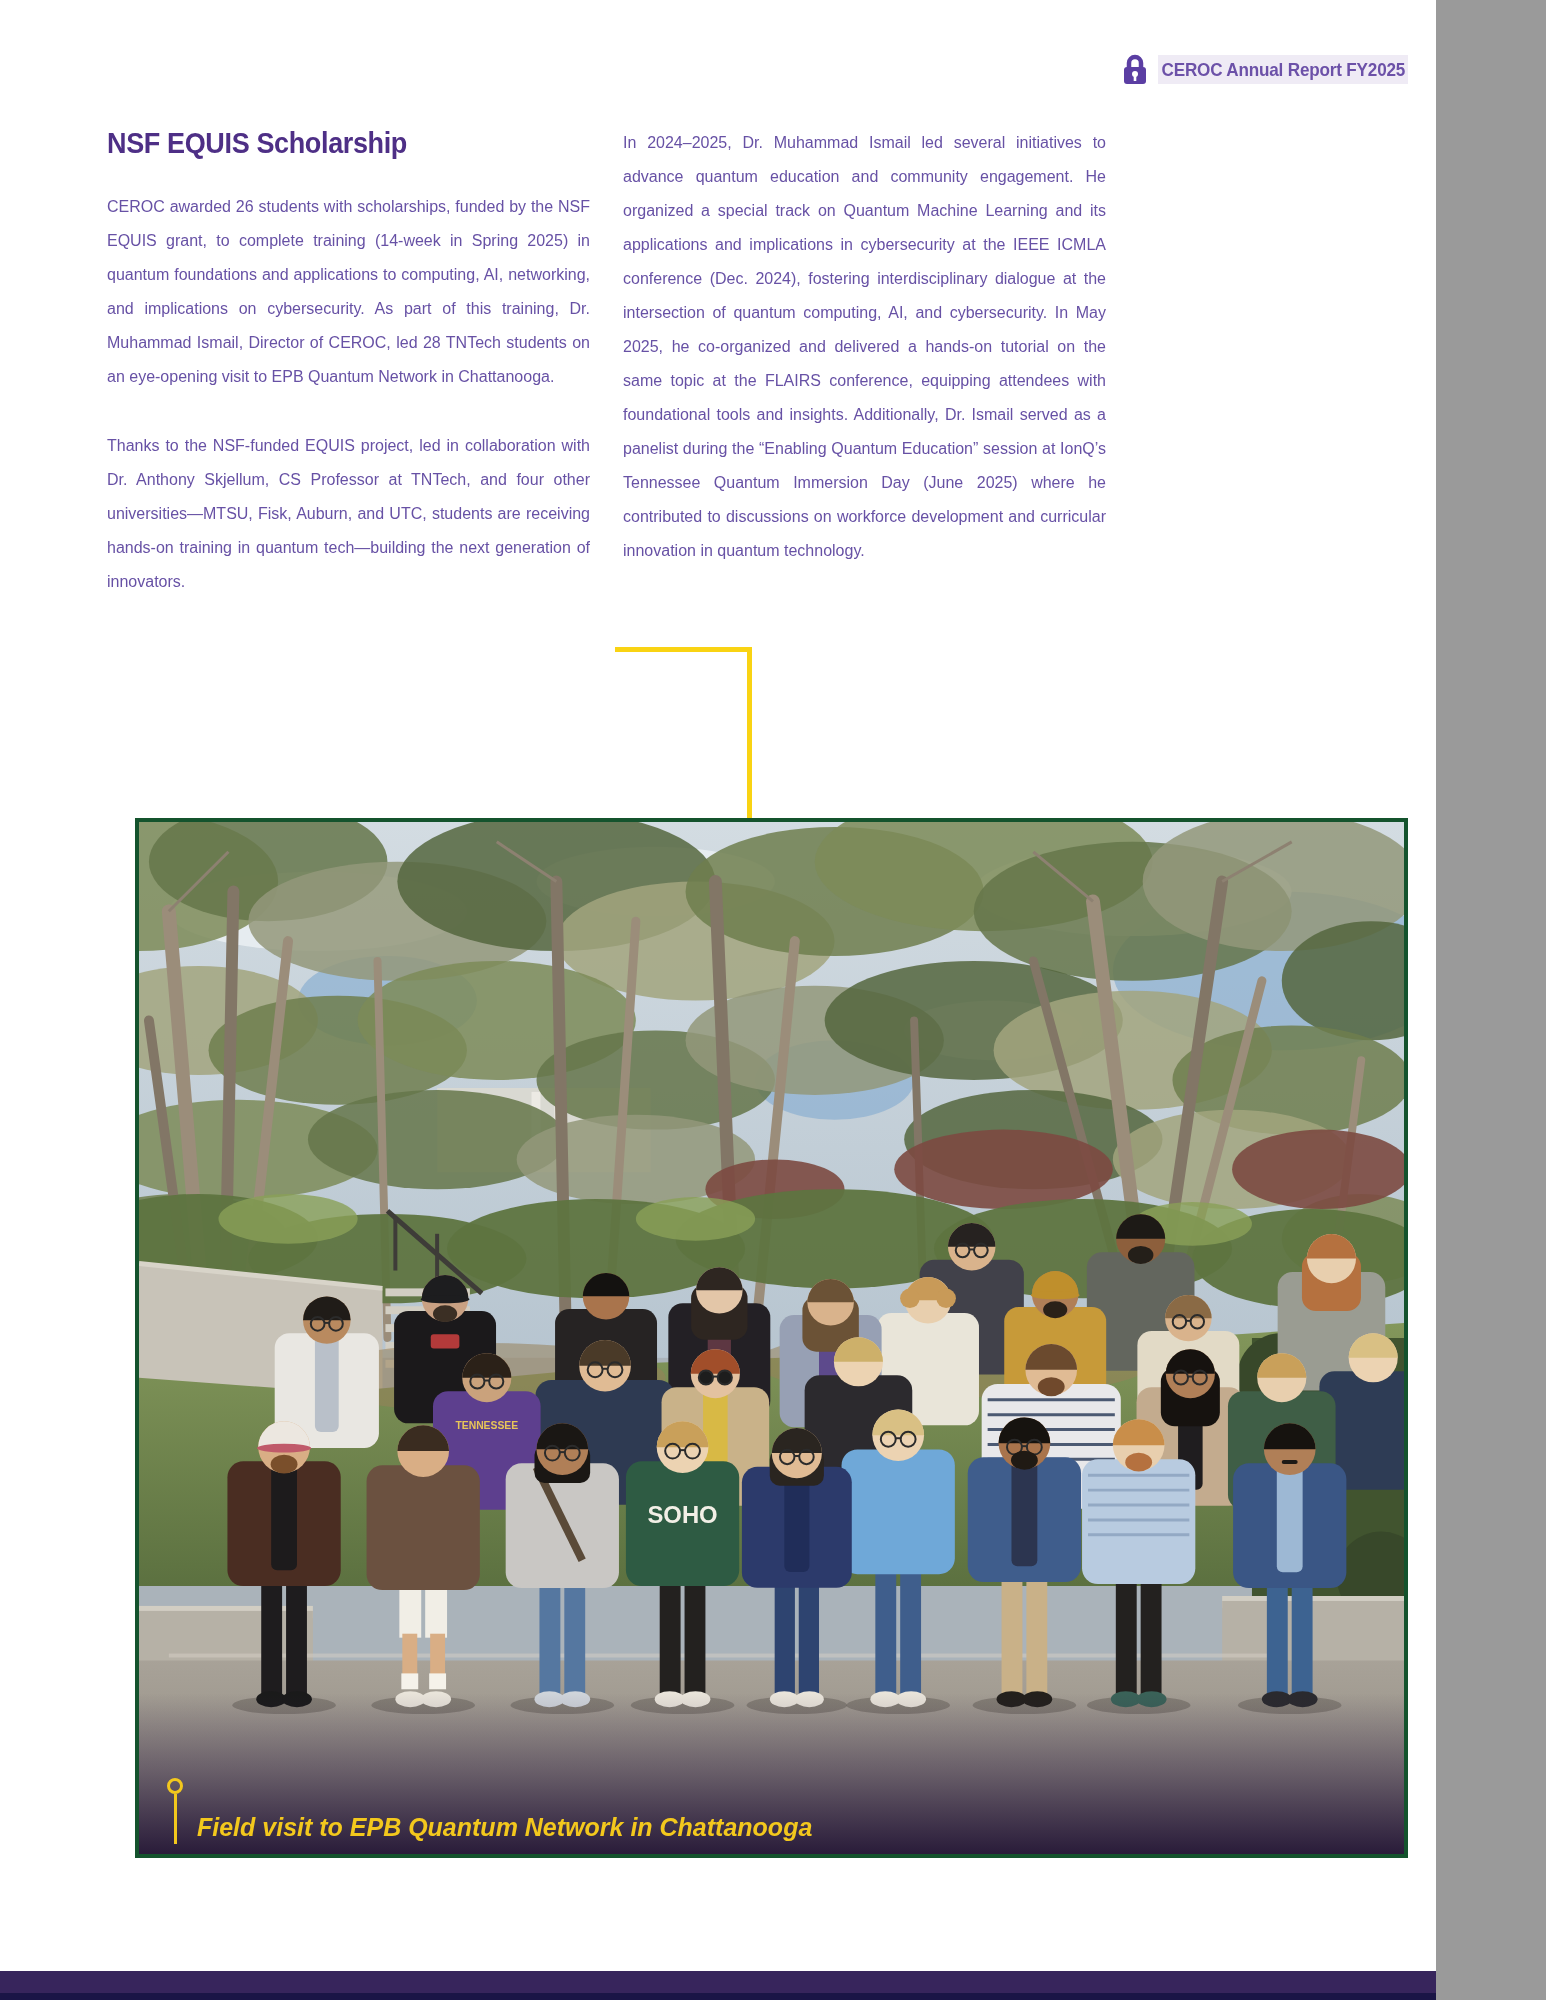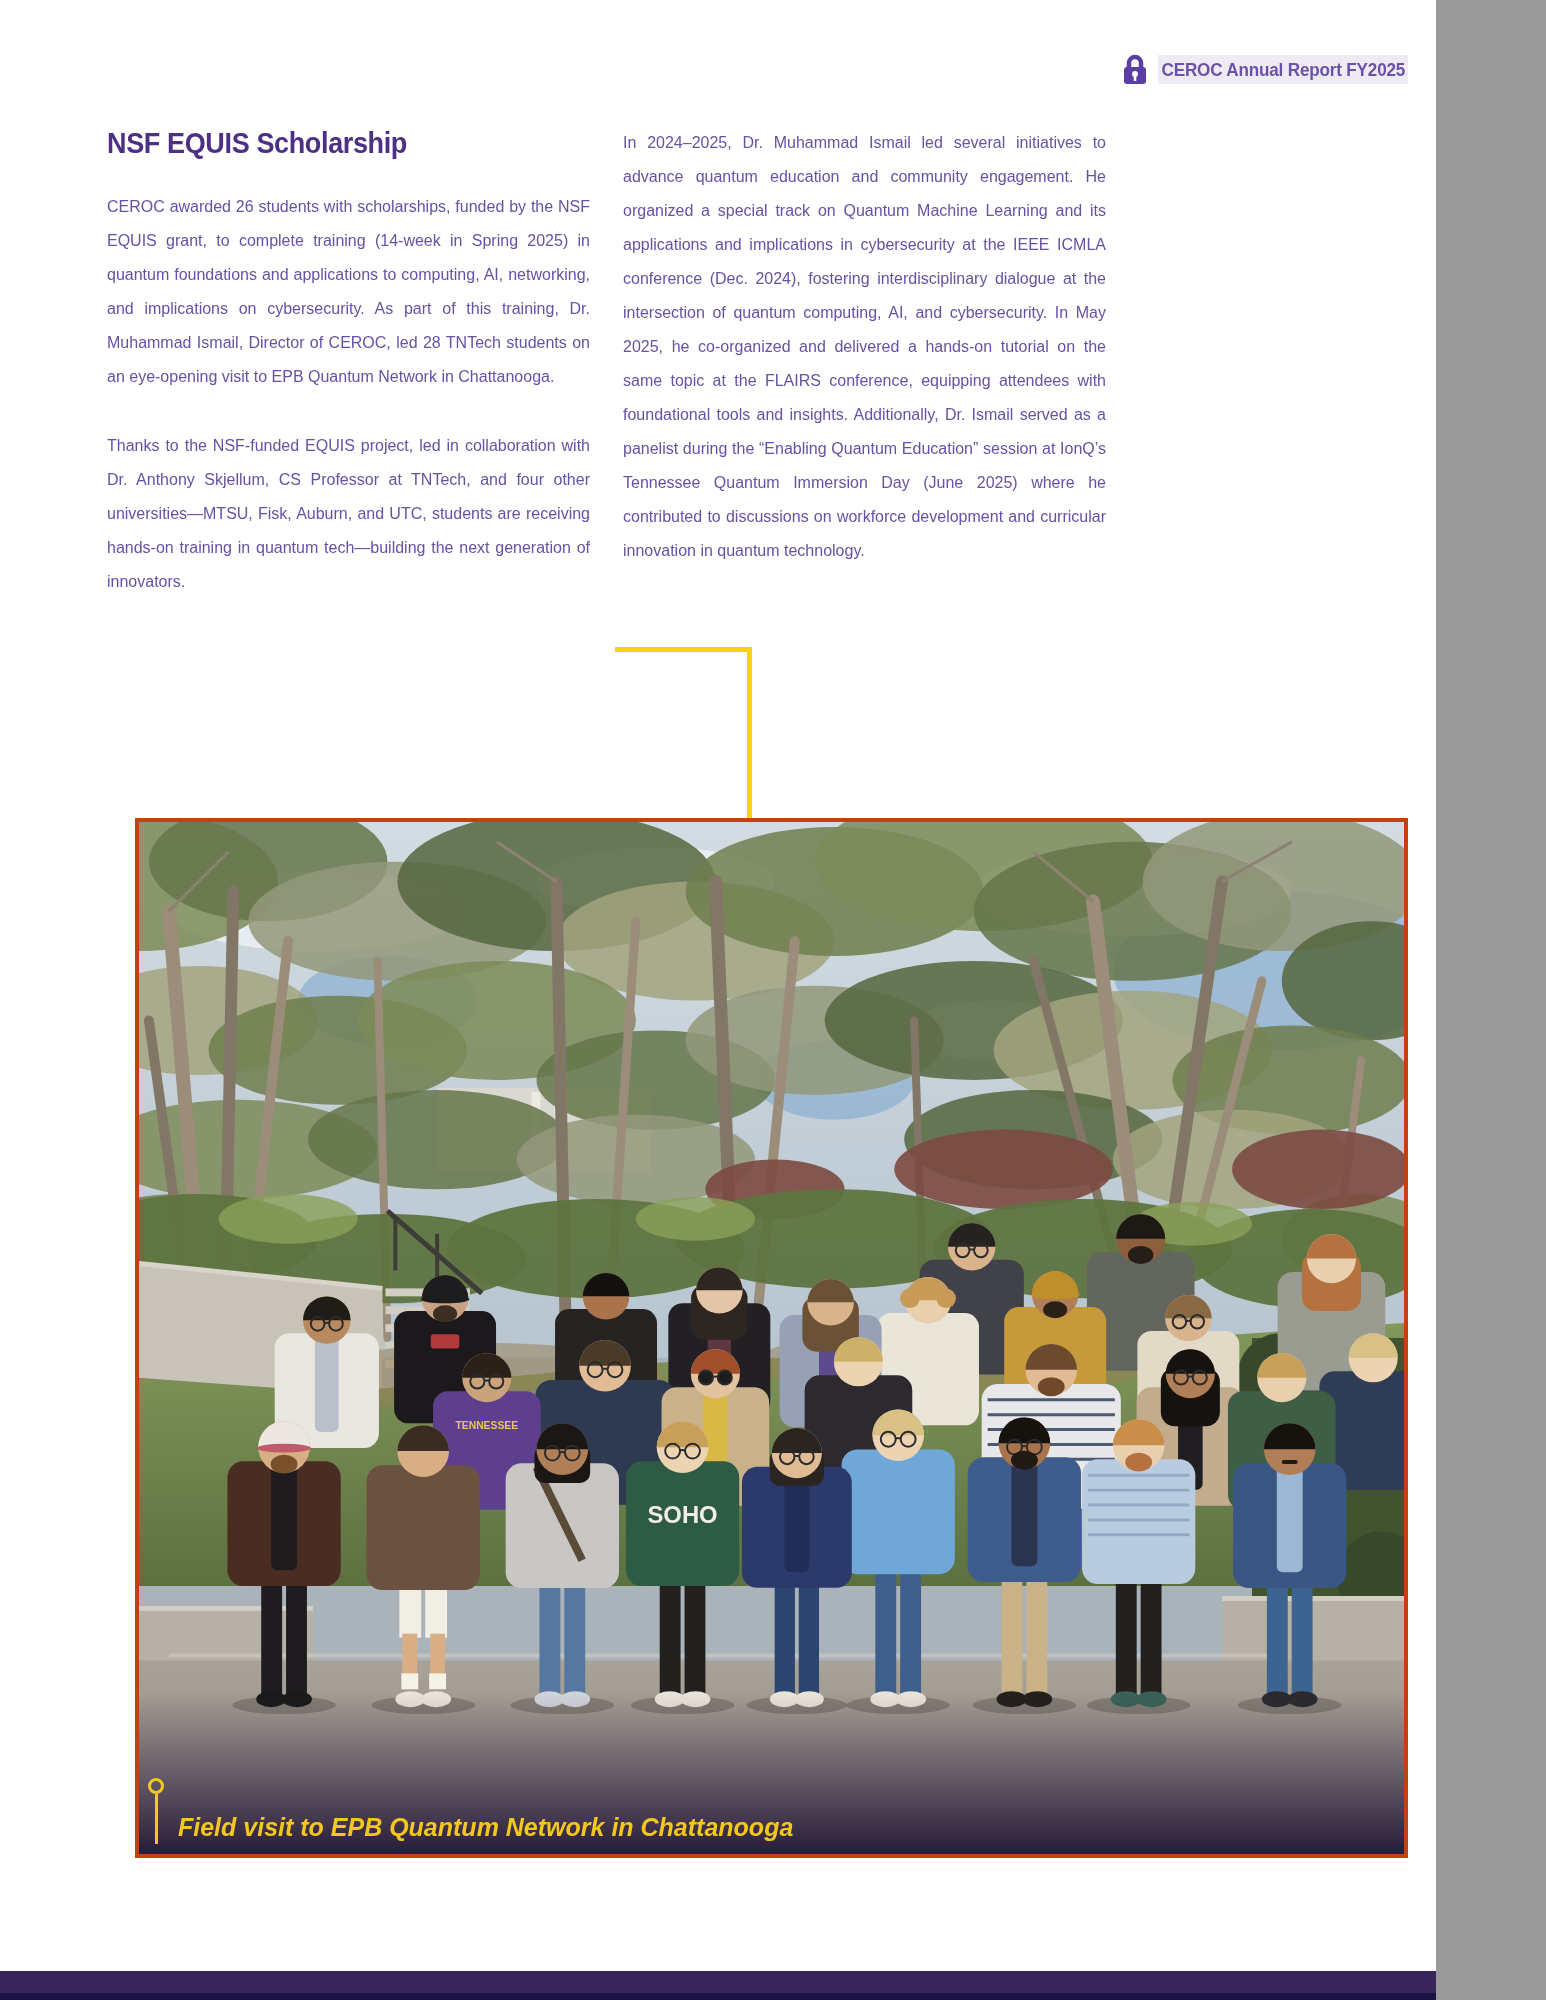--- a/index.html
+++ b/index.html
@@ -19,24 +19,24 @@
   #col-left{left:107px;} #col-right{left:623px;}
   h2.section{margin:0 0 30px 0;font-size:30px;line-height:34px;color:#4E2F86;font-weight:700;}
   h2.section .cond{transform-origin:0 50%;letter-spacing:-.4px;}
   p.body{margin:0 0 35px 0;font-size:16px;line-height:34px;color:#6751A5;text-align:justify;}
 
   
   #conn-h{left:615px;top:647px;width:137px;height:5px;background:#F9D313;}
   #conn-v{left:747px;top:647px;width:5px;height:171px;background:#F9D313;}
 
   
-  #photo{left:135px;top:818px;width:1273px;height:1040px;border:4px solid #c2410c;
+  #photo{left:135px;top:818px;width:1273px;height:1040px;border:4px solid #14532d;
     box-sizing:border-box;background:#aab3ba;}
   #photo svg{display:block;width:100%;height:100%;}
-  #caption{left:9px;bottom:10px;display:flex;align-items:flex-end;gap:14px;position:absolute;}
+  #caption{left:28px;bottom:10px;display:flex;align-items:flex-end;gap:14px;position:absolute;}
   #cap-marker{display:flex;flex-direction:column;align-items:center;}
   #cap-marker .ring{width:10px;height:10px;border:3px solid #F3C81D;border-radius:50%;}
   #cap-marker .stem{width:3px;height:50px;background:#F3C81D;}
   #caption .text{font-size:25px;font-style:italic;font-weight:700;color:#F3C81D;padding-bottom:2px;}
 
   
   #pagenum{left:1410px;top:1920px;width:85px;text-align:right;font-size:23px;font-weight:700;color:#8A76BB;}
   #bar-right{left:1516px;top:0;width:30px;height:1971px;
     background:linear-gradient(#563C95,#4A3480 55%,#3A2966);}
   #bar-bottom{left:0;top:1971px;width:1546px;height:22px;background:#37255C;}

